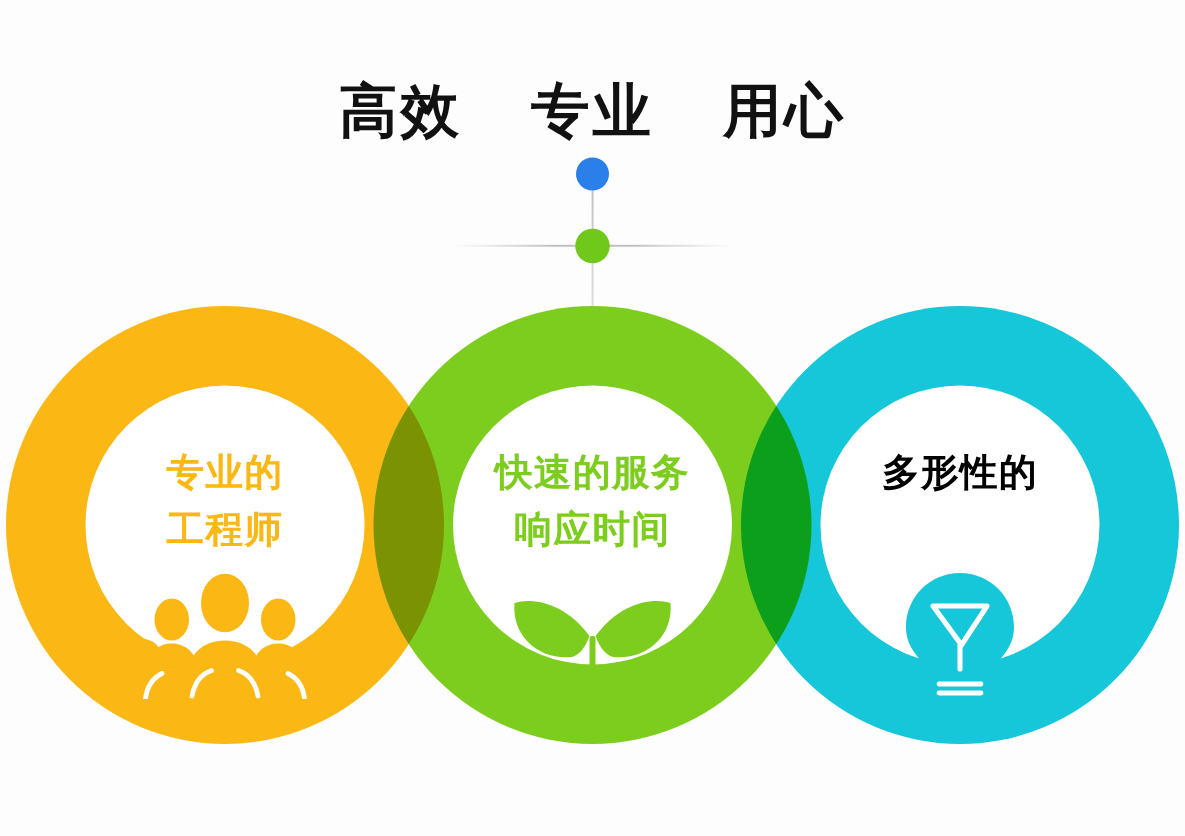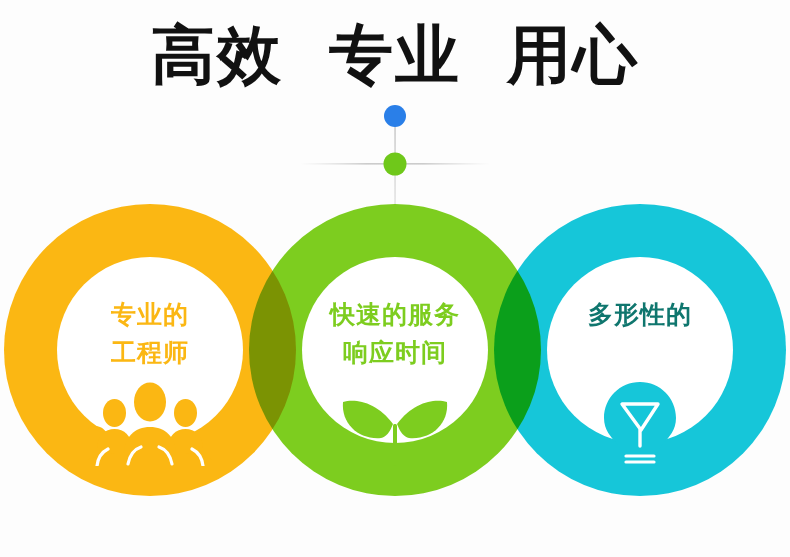--- a/index.html
+++ b/index.html
@@ -15,25 +15,25 @@
     width: 790px;
     height: 557px;
     background: #fdfdfd;
     overflow: hidden;
   }
 
   
   #headline {
     position: absolute;
     left: 0;
-    top: 24px;
+    top: 44px;
     width: 790px;
     text-align: center;
     font-family: "DejaVu Sans", "Liberation Sans", sans-serif;
-    font-size: 64px;
+    font-size: 39px;
     line-height: 62px;
     font-weight: 700;
     color: #111111;
     letter-spacing: 2px;
     white-space: nowrap;
   }
   #headline .seg { display: inline-block; }
   #headline .gap { display: inline-block; width: 46px; }
 
   
@@ -202,21 +202,21 @@
       <g stroke="#ffffff" stroke-width="3.2" fill="none" stroke-linecap="round">
         <path d="M40 84 c2-10 7-15 13-17"></path>
         <path d="M84 84 c-2-10 -7-15 -13-17"></path>
         <path d="M9 86 c1-9 5-14 11-17"></path>
         <path d="M115 86 c-1-9 -5-14 -11-17"></path>
       </g>
     </svg>
   </div>
 
   <div class="card" id="card-cyan">
-    <div class="card-text txt-cyan" style="color: #0f766e;">
+    <div class="card-text txt-cyan" style="color: #000000;">
       <span class="l1">多形性的</span>
     </div>
     <svg class="card-icon" viewBox="0 0 124 86">
       <g fill="#16c6d9">
 
         <path d="M62 2 C42 2 26 18 26 38 C26 50 33 57 39 64 C43 69 45 72 46 78 h32 c1-6 3-9 7-14 c6-7 13-14 13-26 C98 18 82 2 62 2 Z"></path>
 
         <rect x="46" y="74" width="32" height="12" rx="2"></rect>
       </g>
 

